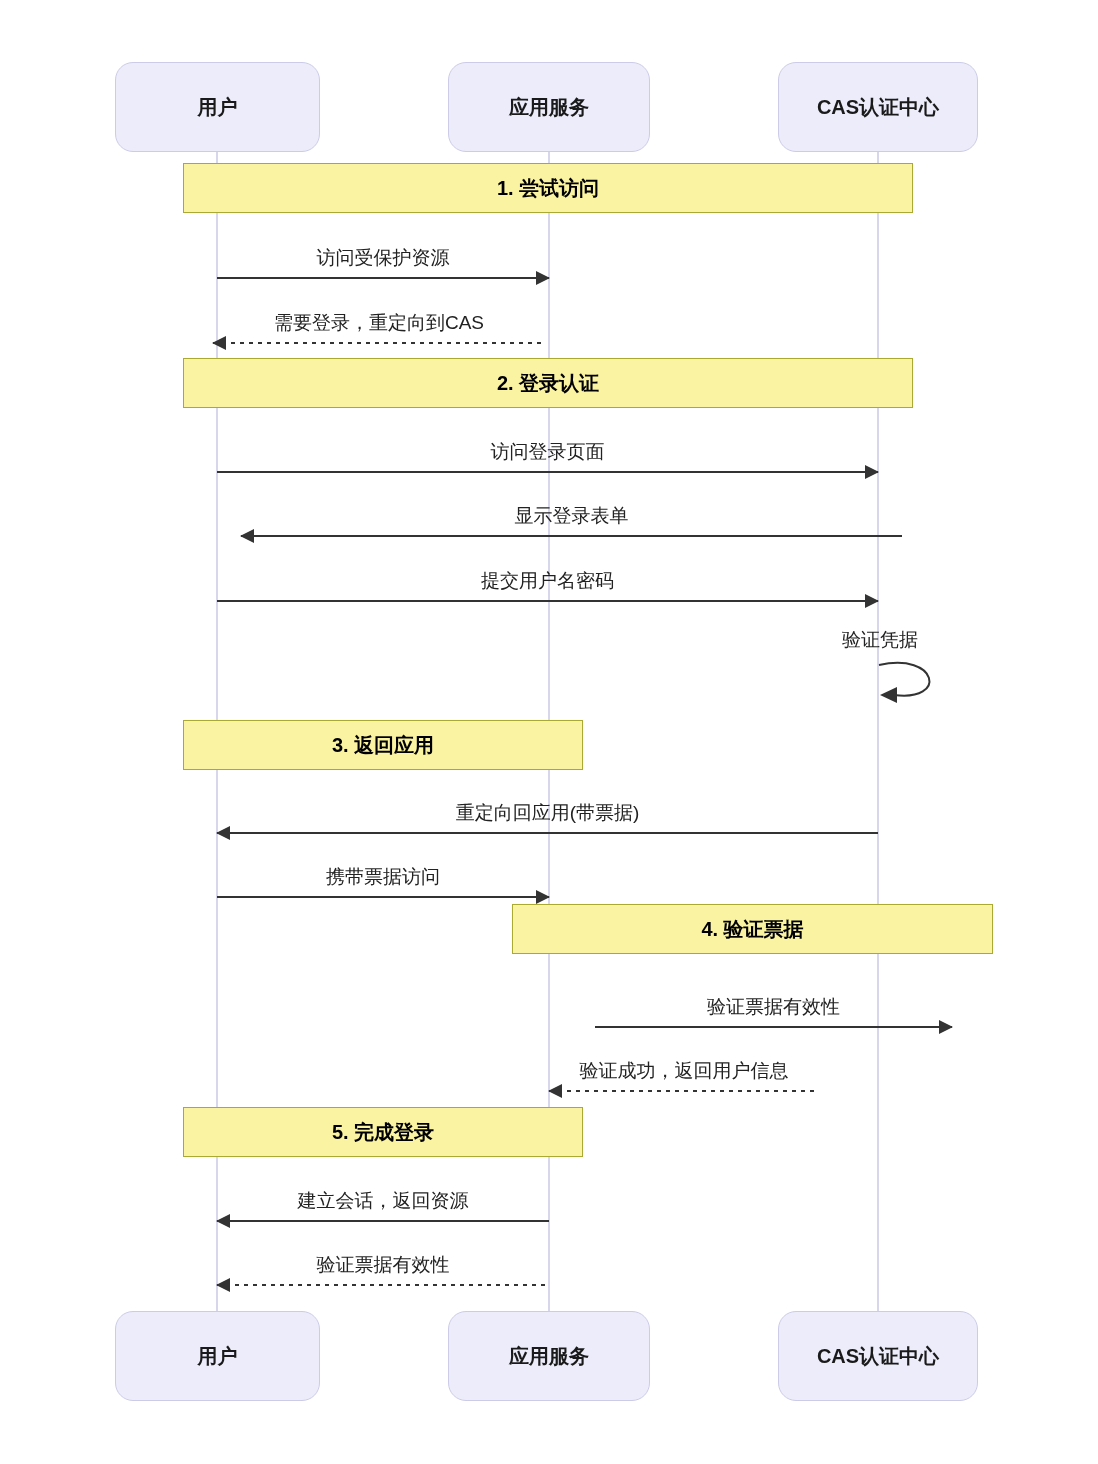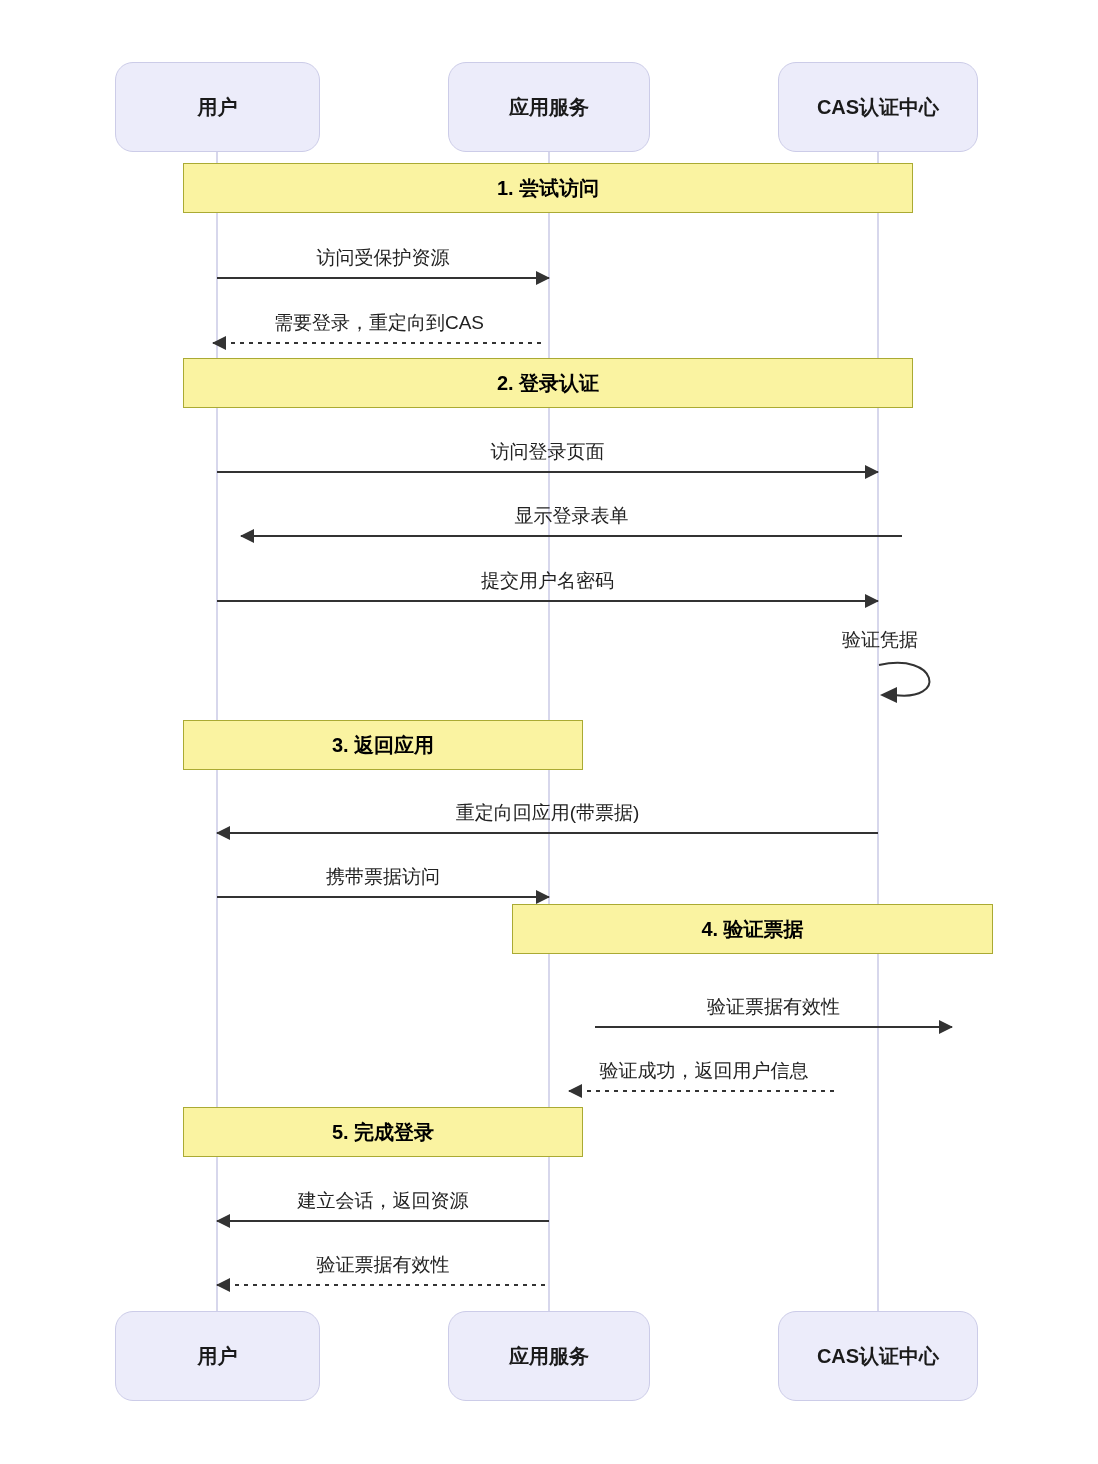--- a/index.html
+++ b/index.html
@@ -161,21 +161,21 @@
       </div>
   </div>
 
   <div class="message" style="left:549px; top:993px; width:357px;margin-left:46px;">
     <div class="msg-label">验证票据有效性</div>
     <div class="msg-line line-solid">
         <span class="arrow-right"></span>
       </div>
   </div>
 
-  <div class="message" style="left:549px; top:1057px; width:270px;padding-left:20px;">
+  <div class="message" style="left:549px; top:1057px; width:270px;">
     <div class="msg-label">验证成功，返回用户信息</div>
     <div class="msg-line line-dashed">
         <span class="arrow-left"></span>
       </div>
   </div>
 
   <div class="message" style="left:217px; top:1187px; width:332px;">
     <div class="msg-label">建立会话，返回资源</div>
     <div class="msg-line line-solid">
         <span class="arrow-left"></span>

